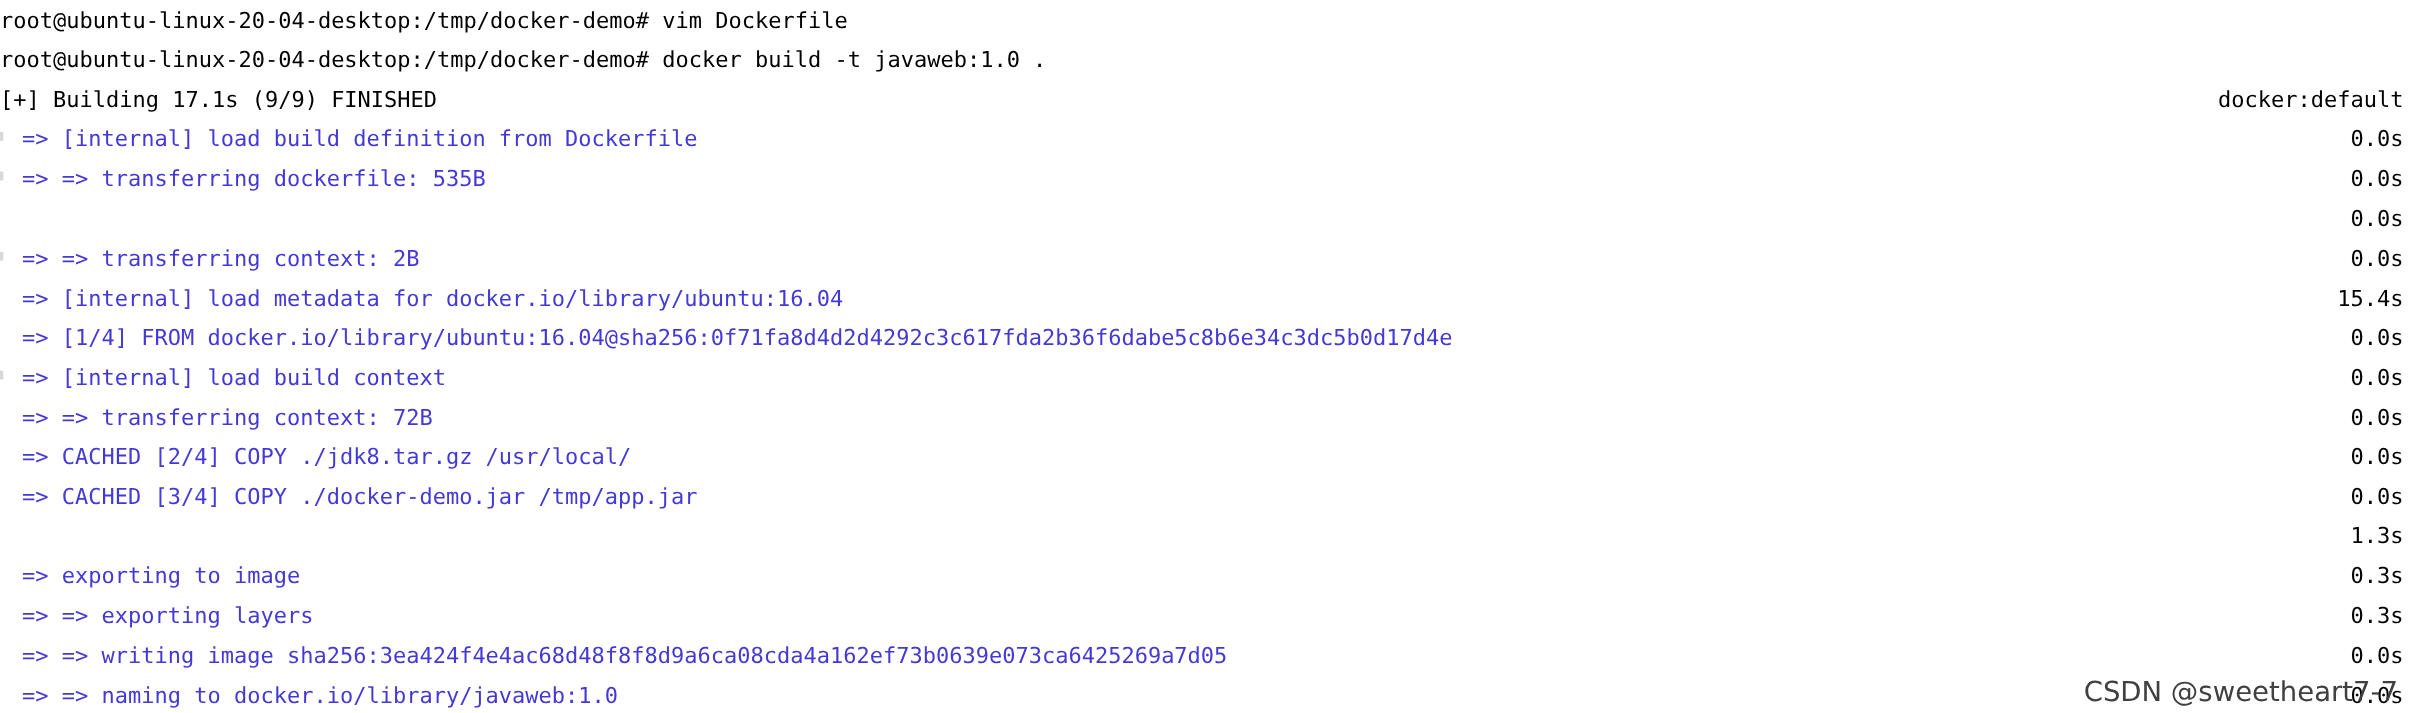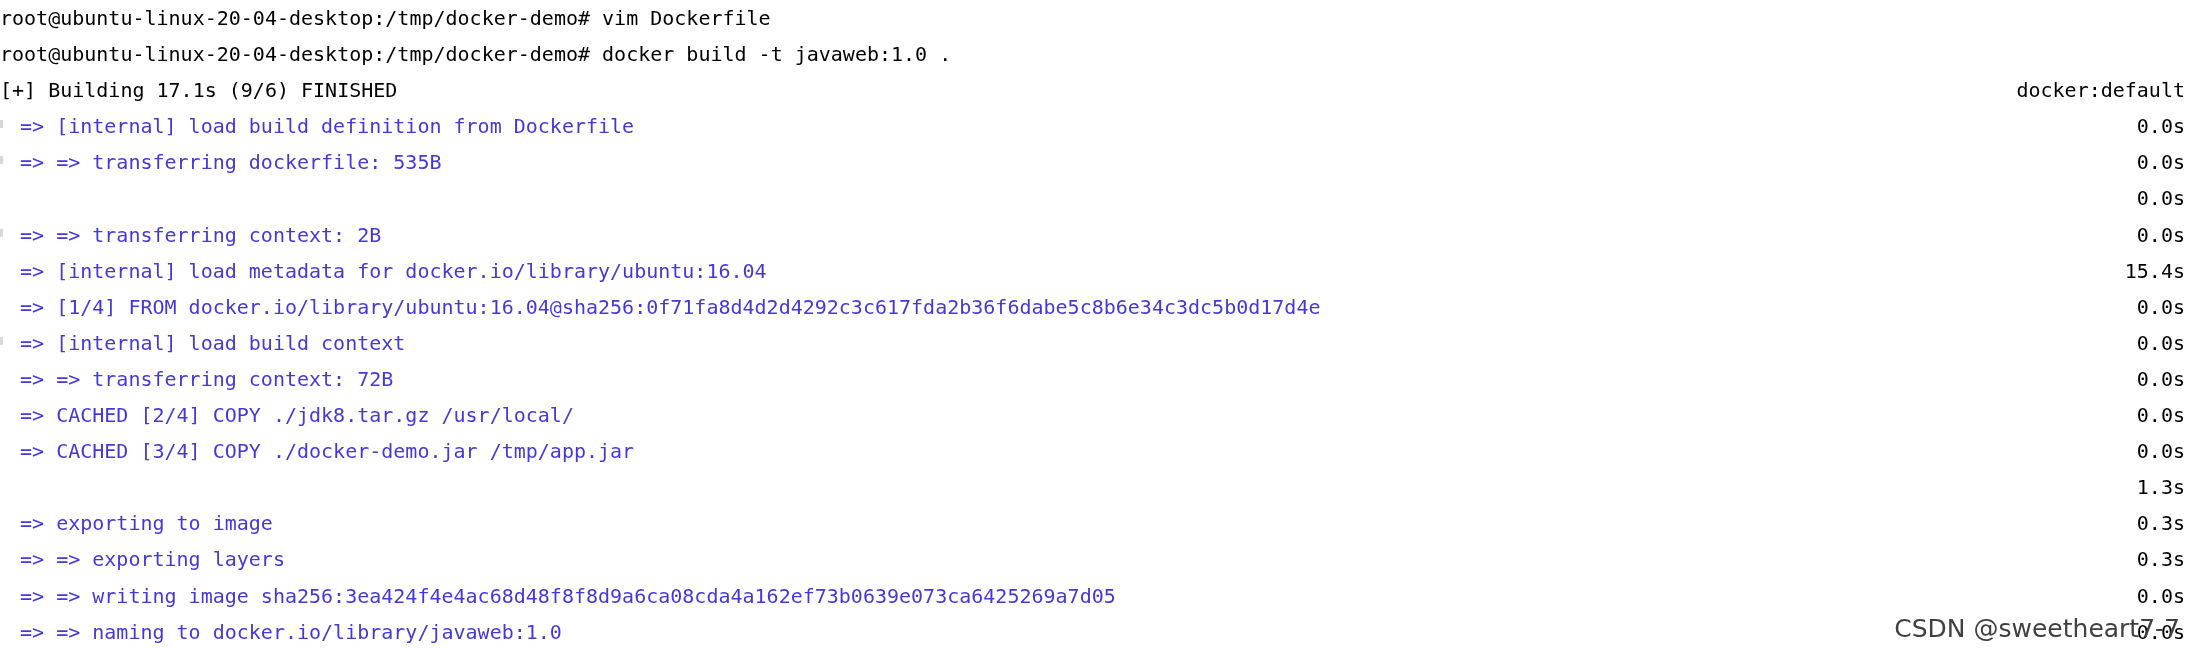--- a/index.html
+++ b/index.html
@@ -99,21 +99,21 @@
 
   <div class="line prompt">
     <span class="text">root@ubuntu-linux-20-04-desktop:/tmp/docker-demo# vim Dockerfile</span>
   </div>
 
   <div class="line prompt">
     <span class="text">root@ubuntu-linux-20-04-desktop:/tmp/docker-demo# docker build -t javaweb:1.0 .</span>
   </div>
 
   <div class="line header">
-    <span class="text">[+] Building 17.1s (9/6) FINISHED</span>
+    <span class="text">[+] Building 17.1s (9/9) FINISHED</span>
     <span class="right">docker:default</span>
   </div>
 
   <div class="line step">
     <span class="gutter-mark" style="top:12px"></span>
     <span class="text"> =&gt; [internal] load build definition from Dockerfile</span>
     <span class="right">0.0s</span>
   </div>
 
   <div class="line step">

